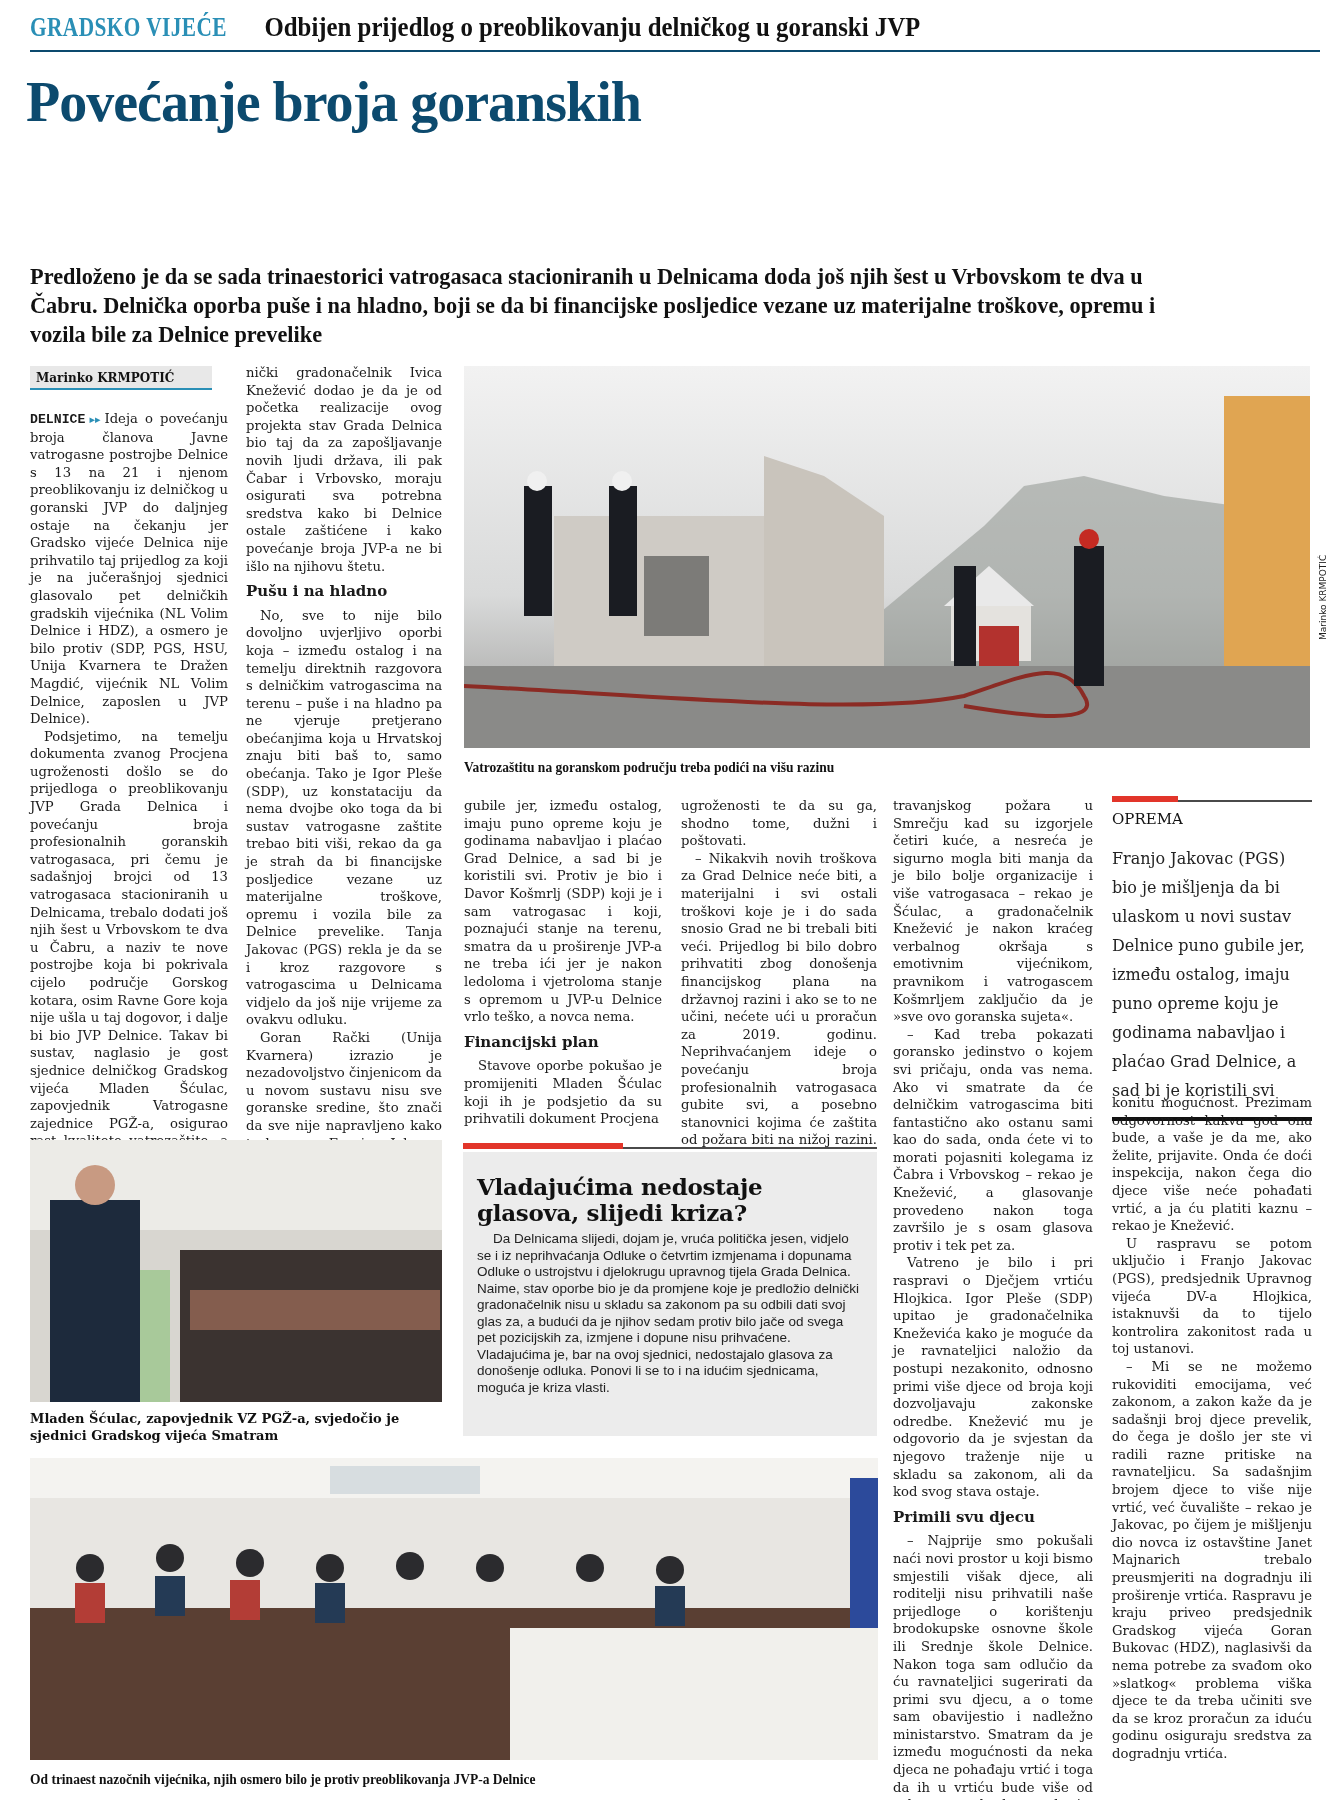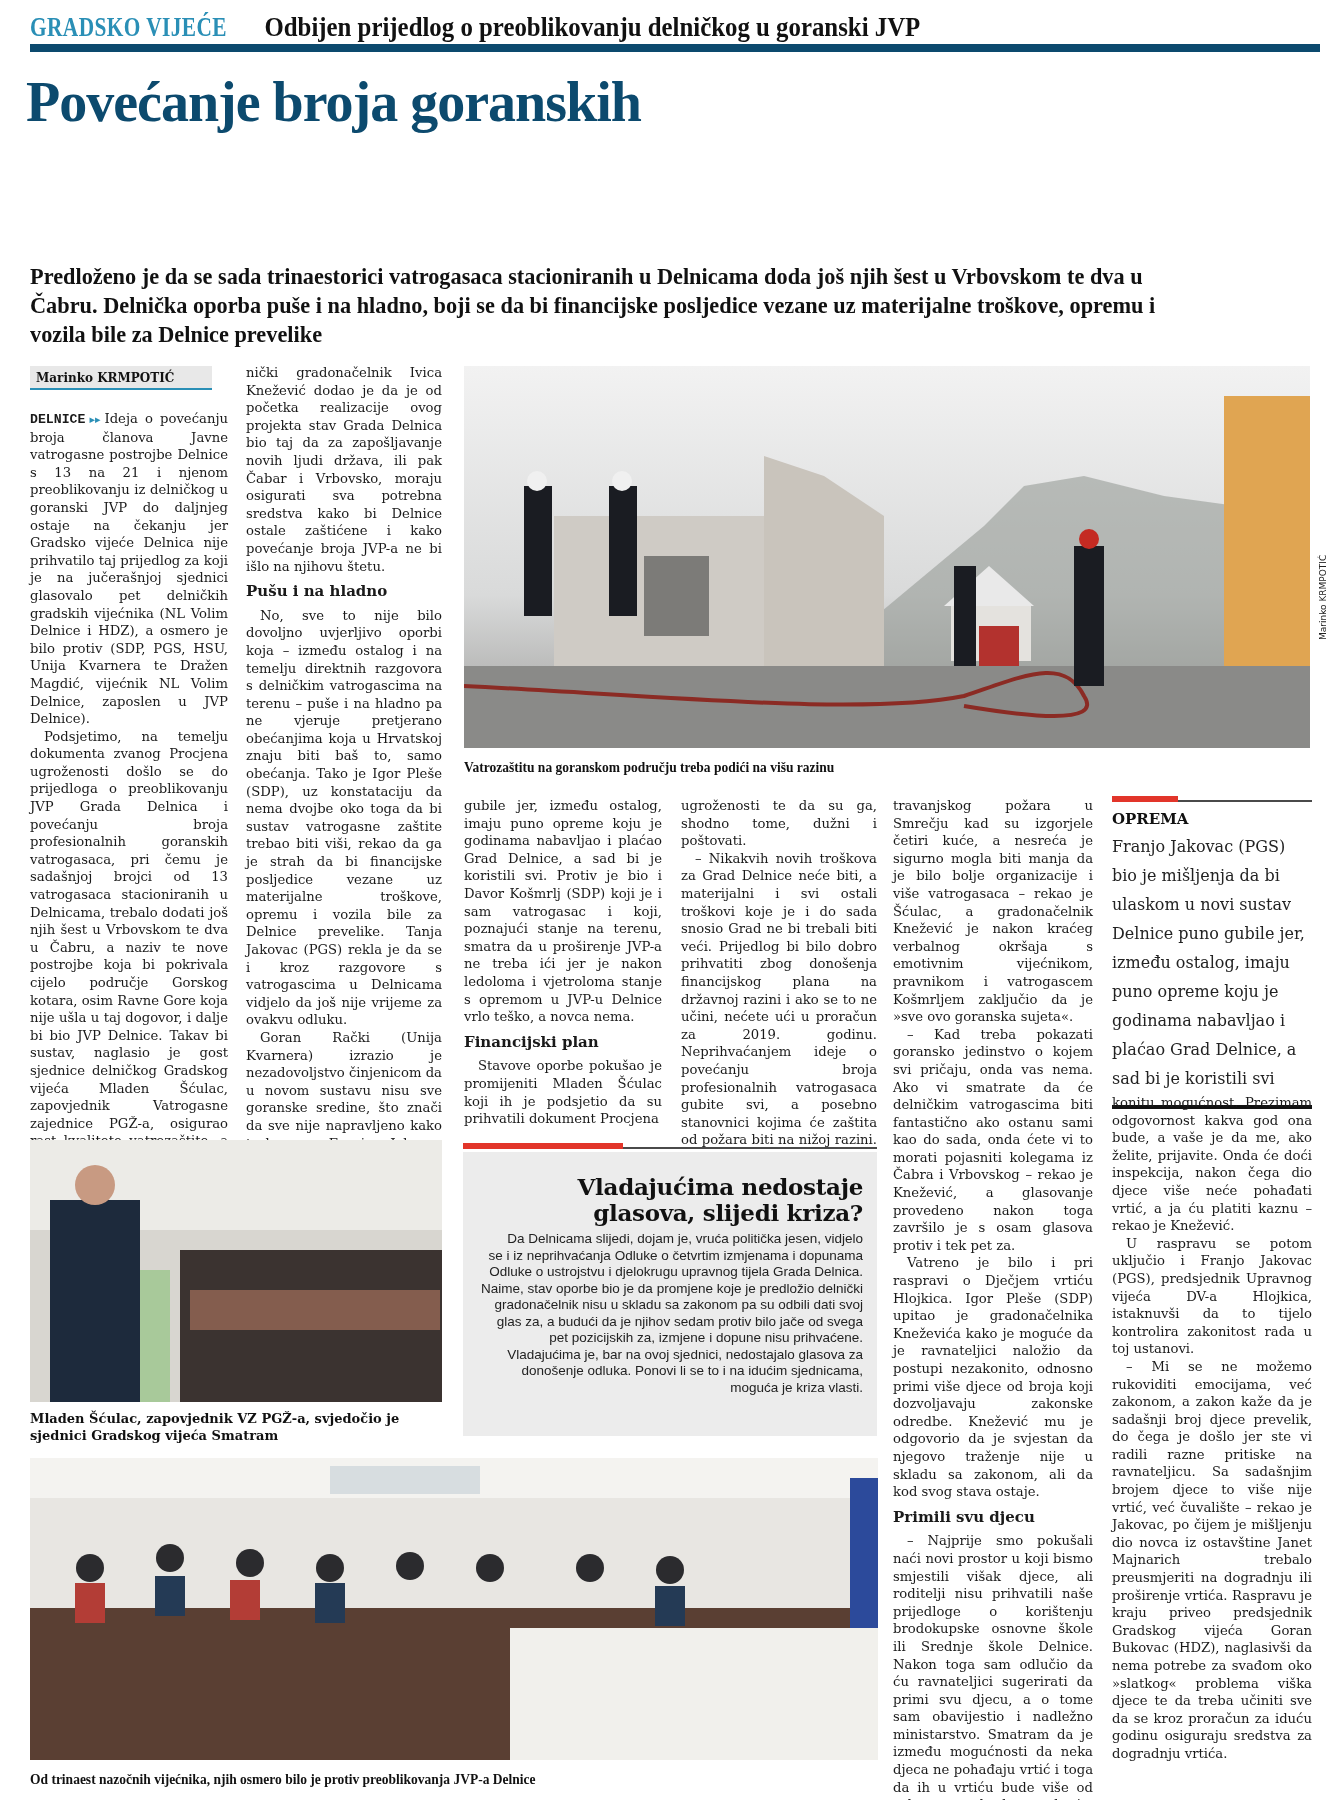--- a/index.html
+++ b/index.html
@@ -1,19 +1,19 @@
 <!DOCTYPE html>
 <html><head>
 <meta charset="utf-8">
 <style>
   * { box-sizing: border-box; margin: 0; padding: 0; }
   html, body { width: 1338px; height: 1800px; background: #ffffff; overflow: hidden; }
   body { position: relative; font-family: "DejaVu Serif", serif; color: #111; }
 
-  .kicker { position: absolute; left: 30px; top: 12px; width: 1290px; height: 40px; white-space: nowrap; border-bottom: 8px solid #0c4a6e; }
+  .kicker { position: absolute; left: 30px; top: 12px; width: 1290px; height: 40px; white-space: nowrap; border-bottom: 2px solid #0c4a6e; }
   .kicker .section { font-family: "Liberation Serif", serif; font-weight: bold; font-size: 27px; color: #2a8fb6; letter-spacing: 0.5px; transform: scaleX(0.86); transform-origin: left; display: inline-block; }
   .kicker .sub { font-family: "Liberation Serif", serif; font-weight: bold; font-size: 27px; color: #111; }
   .kicker-wrap { display: flex; gap: 6px; align-items: baseline; transform: scaleX(0.92); transform-origin: left; }
 
   .headline { position: absolute; left: 26px; top: 58px; width: 1300px; font-family: "Liberation Serif", serif; font-weight: bold; font-size: 56px; line-height: 88px; letter-spacing: -1px; color: #0c4a6e; }
   .lead { position: absolute; left: 30px; top: 262px; width: 1200px; font-family: "Liberation Serif", serif; font-weight: bold; font-size: 23px; line-height: 29px; color: #111; transform: scaleX(0.97); transform-origin: left; }
 
   .col { position: absolute; font-family: "DejaVu Serif", serif; font-size: 13.2px; line-height: 17.6px; color: #1a1a1a; text-align: justify; hyphens: manual; }
   .col p { text-indent: 14px; }
   .col p.noindent { text-indent: 0; }
@@ -25,25 +25,25 @@
 
   .photo { position: absolute; overflow: hidden; }
   .caption { position: absolute; font-family: "Liberation Serif", serif; font-weight: bold; font-size: 15px; line-height: 18px; color: #111; }
   .caption.serifbold { font-family: "DejaVu Serif", serif; font-size: 13px; line-height: 17px; }
   .credit { position: absolute; left: 1318px; top: 640px; width: 120px; font-family: "DejaVu Sans", sans-serif; font-size: 9px; transform: rotate(-90deg); transform-origin: left top; white-space: nowrap; color: #222; }
 
   .boxtop { position: absolute; height: 5px; background: #4a4a4a; }
   .boxtop .red { position: absolute; left: 0; top: -3px; height: 8px; background: #e2352a; }
 
   .sidebox { position: absolute; left: 1112px; top: 798px; width: 200px; }
-  .sidebox h4 { font-family: "DejaVu Serif", serif; font-weight: bold; font-size: 15px; margin: 12px 0 4px; }
+  .sidebox h4 { font-family: "DejaVu Serif", serif; font-weight: normal; font-size: 15px; margin: 12px 0 16px; }
   .sidebox .txt { font-family: "DejaVu Serif", serif; font-size: 16px; line-height: 29px; color: #222; }
   .sidebox .bottomrule { margin-top: 12px; height: 4px; background: #111; }
 
-  .graybox { position: absolute; left: 463px; top: 1152px; width: 414px; height: 284px; background: #ececec; padding: 22px 14px 0 14px; text-align: right; }
+  .graybox { position: absolute; left: 463px; top: 1152px; width: 414px; height: 284px; background: #ececec; padding: 22px 14px 0 14px; }
   .graybox h2 { font-family: "DejaVu Serif", serif; font-weight: bold; font-size: 23px; line-height: 26px; color: #111; letter-spacing: -0.3px; }
   .graybox .body { margin-top: 5px; font-family: "Liberation Sans", sans-serif; font-size: 13.5px; line-height: 16.5px; color: #222; text-indent: 16px; }
 </style>
 </head>
 <body>
 
 <div class="kicker">
   <div class="kicker-wrap">
     <span class="section">GRADSKO VIJEĆE</span>
     <span class="sub">Odbijen prijedlog o preoblikovanju delničkog u goranski JVP</span>

